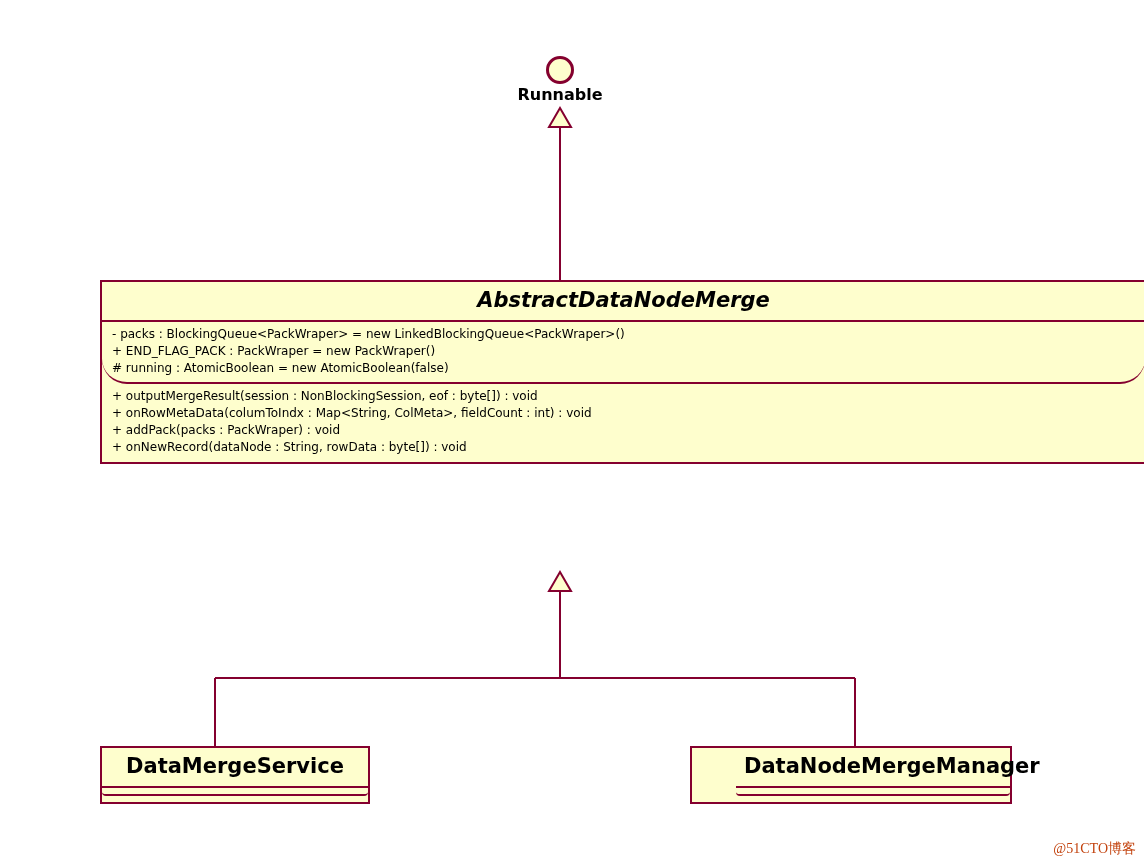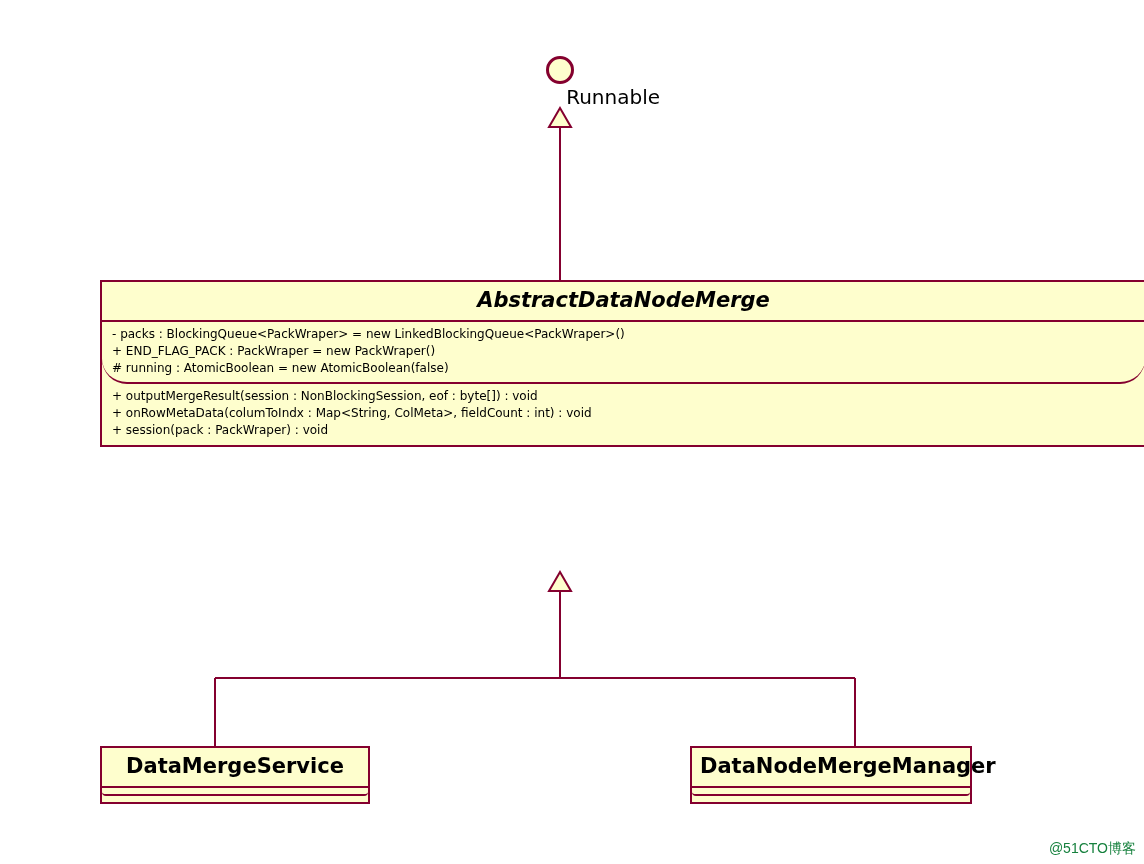--- a/index.html
+++ b/index.html
@@ -50,39 +50,39 @@
     position: absolute;
     width: 28px;
     height: 28px;
     border: 3px solid #84002f;
     border-radius: 50%;
     background: #fefecd;
     box-sizing: border-box;
   }
   .interface-label {
     position: absolute;
-    font-weight: normal;
-    font-size: 20px;
-    text-align: right;
+    font-weight: bold;
+    font-size: 16px;
+    text-align: center;
   }
   svg.connectors {
     position: absolute;
     top: 0;
     left: 0;
     width: 1144px;
     height: 864px;
     pointer-events: none;
   }
   .watermark {
     position: absolute;
     right: 8px;
     bottom: 6px;
-    color: #15803d;
+    color: #c2410c;
     font-size: 14px;
-    font-family: Liberation Sans, sans-serif;
+    font-family: Liberation Serif, serif;
   }
 </style>
 </head>
 <body>
 
 <svg class="connectors">
 
   <line x1="560" y1="127" x2="560" y2="280" stroke="#84002f" stroke-width="2"></line>
   <polygon points="560,108 549,127 571,127" fill="#fefecd" stroke="#84002f" stroke-width="2"></polygon>
 
@@ -99,29 +99,30 @@
 <div class="uml-box" style="left:100px; top:280px; width:1047px;">
   <div class="uml-title abstract">AbstractDataNodeMerge</div>
   <div class="uml-section">
     <div class="attr-line">- packs : BlockingQueue&lt;PackWraper&gt; = new LinkedBlockingQueue&lt;PackWraper&gt;()</div>
     <div class="attr-line">+ END_FLAG_PACK : PackWraper = new PackWraper()</div>
     <div class="attr-line"># running : AtomicBoolean = new AtomicBoolean(false)</div>
   </div>
   <div class="uml-section">
     <div class="op-line">+ outputMergeResult(session : NonBlockingSession, eof : byte[]) : void</div>
     <div class="op-line">+ onRowMetaData(columToIndx : Map&lt;String, ColMeta&gt;, fieldCount : int) : void</div>
-    <div class="op-line">+ session(pack : PackWraper) : void</div>
+    <div class="op-line">+ addPack(packs : PackWraper) : void</div>
+    <div class="op-line">+ onNewRecord(dataNode : String, rowData : byte[]) : void</div>
   </div>
 </div>
 
 <div class="uml-box" style="left:100px; top:746px; width:270px;">
   <div class="uml-title">DataMergeService</div>
   <div class="uml-section empty"></div>
   <div class="uml-section empty"></div>
 </div>
 
-<div class="uml-box" style="left:690px; top:746px; width:282px;">
+<div class="uml-box" style="left:690px; top:746px; width:322px;padding-left:44px;">
   <div class="uml-title">DataNodeMergeManager</div>
   <div class="uml-section empty"></div>
   <div class="uml-section empty"></div>
 </div>
 
 <div class="watermark">@51CTO博客</div>
 
 </body></html>

